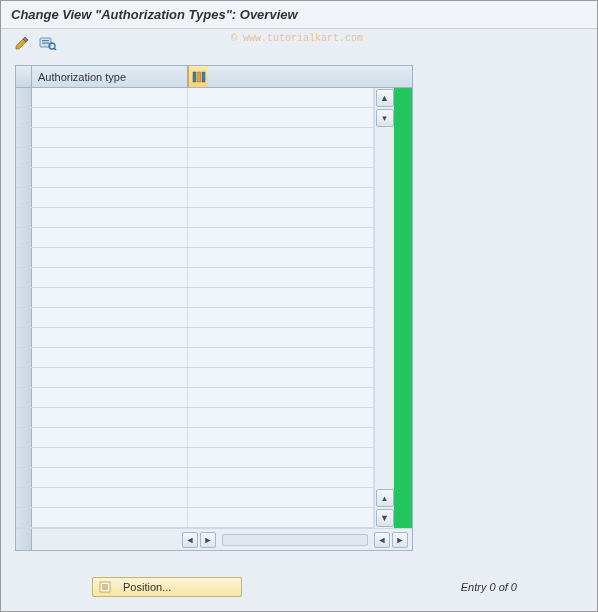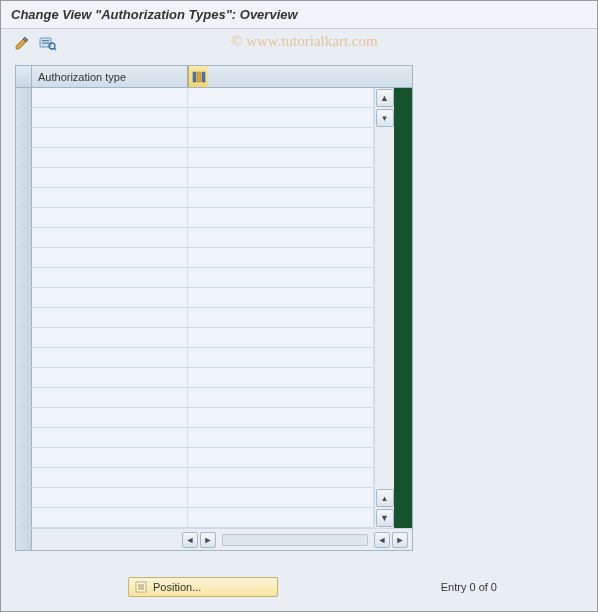--- a/index.html
+++ b/index.html
@@ -35,30 +35,30 @@
       display: inline-flex;
       align-items: center;
       justify-content: center;
       cursor: pointer;
       border-radius: 2px;
     }
     .watermark {
       position: absolute;
       top: 32px;
       left: 230px;
-      font-size: 15px;
+      font-size: 10px;
       color: rgba(230, 150, 60, 0.5);
-      font-family: Liberation Serif, serif;
+      font-family: Liberation Mono, monospace;
       pointer-events: none;
       z-index: 100;
     }
     .table-container {
       margin: 8px 14px 0 14px;
       border: 1px solid #9fb6c9;
-      background: #14532d;
+      background: #22c55e;
       width: 398px;
       position: relative;
     }
     .table-header {
       display: flex;
       background: linear-gradient(#e2ebf2, #d0dde8);
       border-bottom: 1px solid #9fb6c9;
       height: 22px;
     }
     .row-selector-header {
@@ -141,42 +141,43 @@
     .footer {
       position: absolute;
       bottom: 14px;
       left: 0;
       right: 0;
       display: flex;
       align-items: center;
       padding: 0 20px;
     }
     .position-btn {
-      margin-left: 107px;
+      margin-left: 71px;
       width: 150px;
       height: 20px;
       background: linear-gradient(#fdf4d6, #f6e5a3);
       border: 1px solid #c9b26a;
       border-radius: 2px;
       display: flex;
       align-items: center;
       padding: 0 6px;
-      gap: 6px;
+      gap: 12px;
       cursor: pointer;
       font-size: 11px;
       color: #333;
     }
     .position-icon {
       width: 12px; height: 12px;
     }
     .entry-text {
       margin-left: auto;
-      margin-right: 80px;
+      margin-right: 60px;
       color: #333;
       font-size: 11px;
+      font-style: italic;
     }
   </style>
 </head>
 <body>
 
 <div class="title-bar">Change View "Authorization Types": Overview</div>
 
 <div class="toolbar">
   <div class="toolbar-btn">
     <svg width="16" height="16" viewBox="0 0 16 16">

